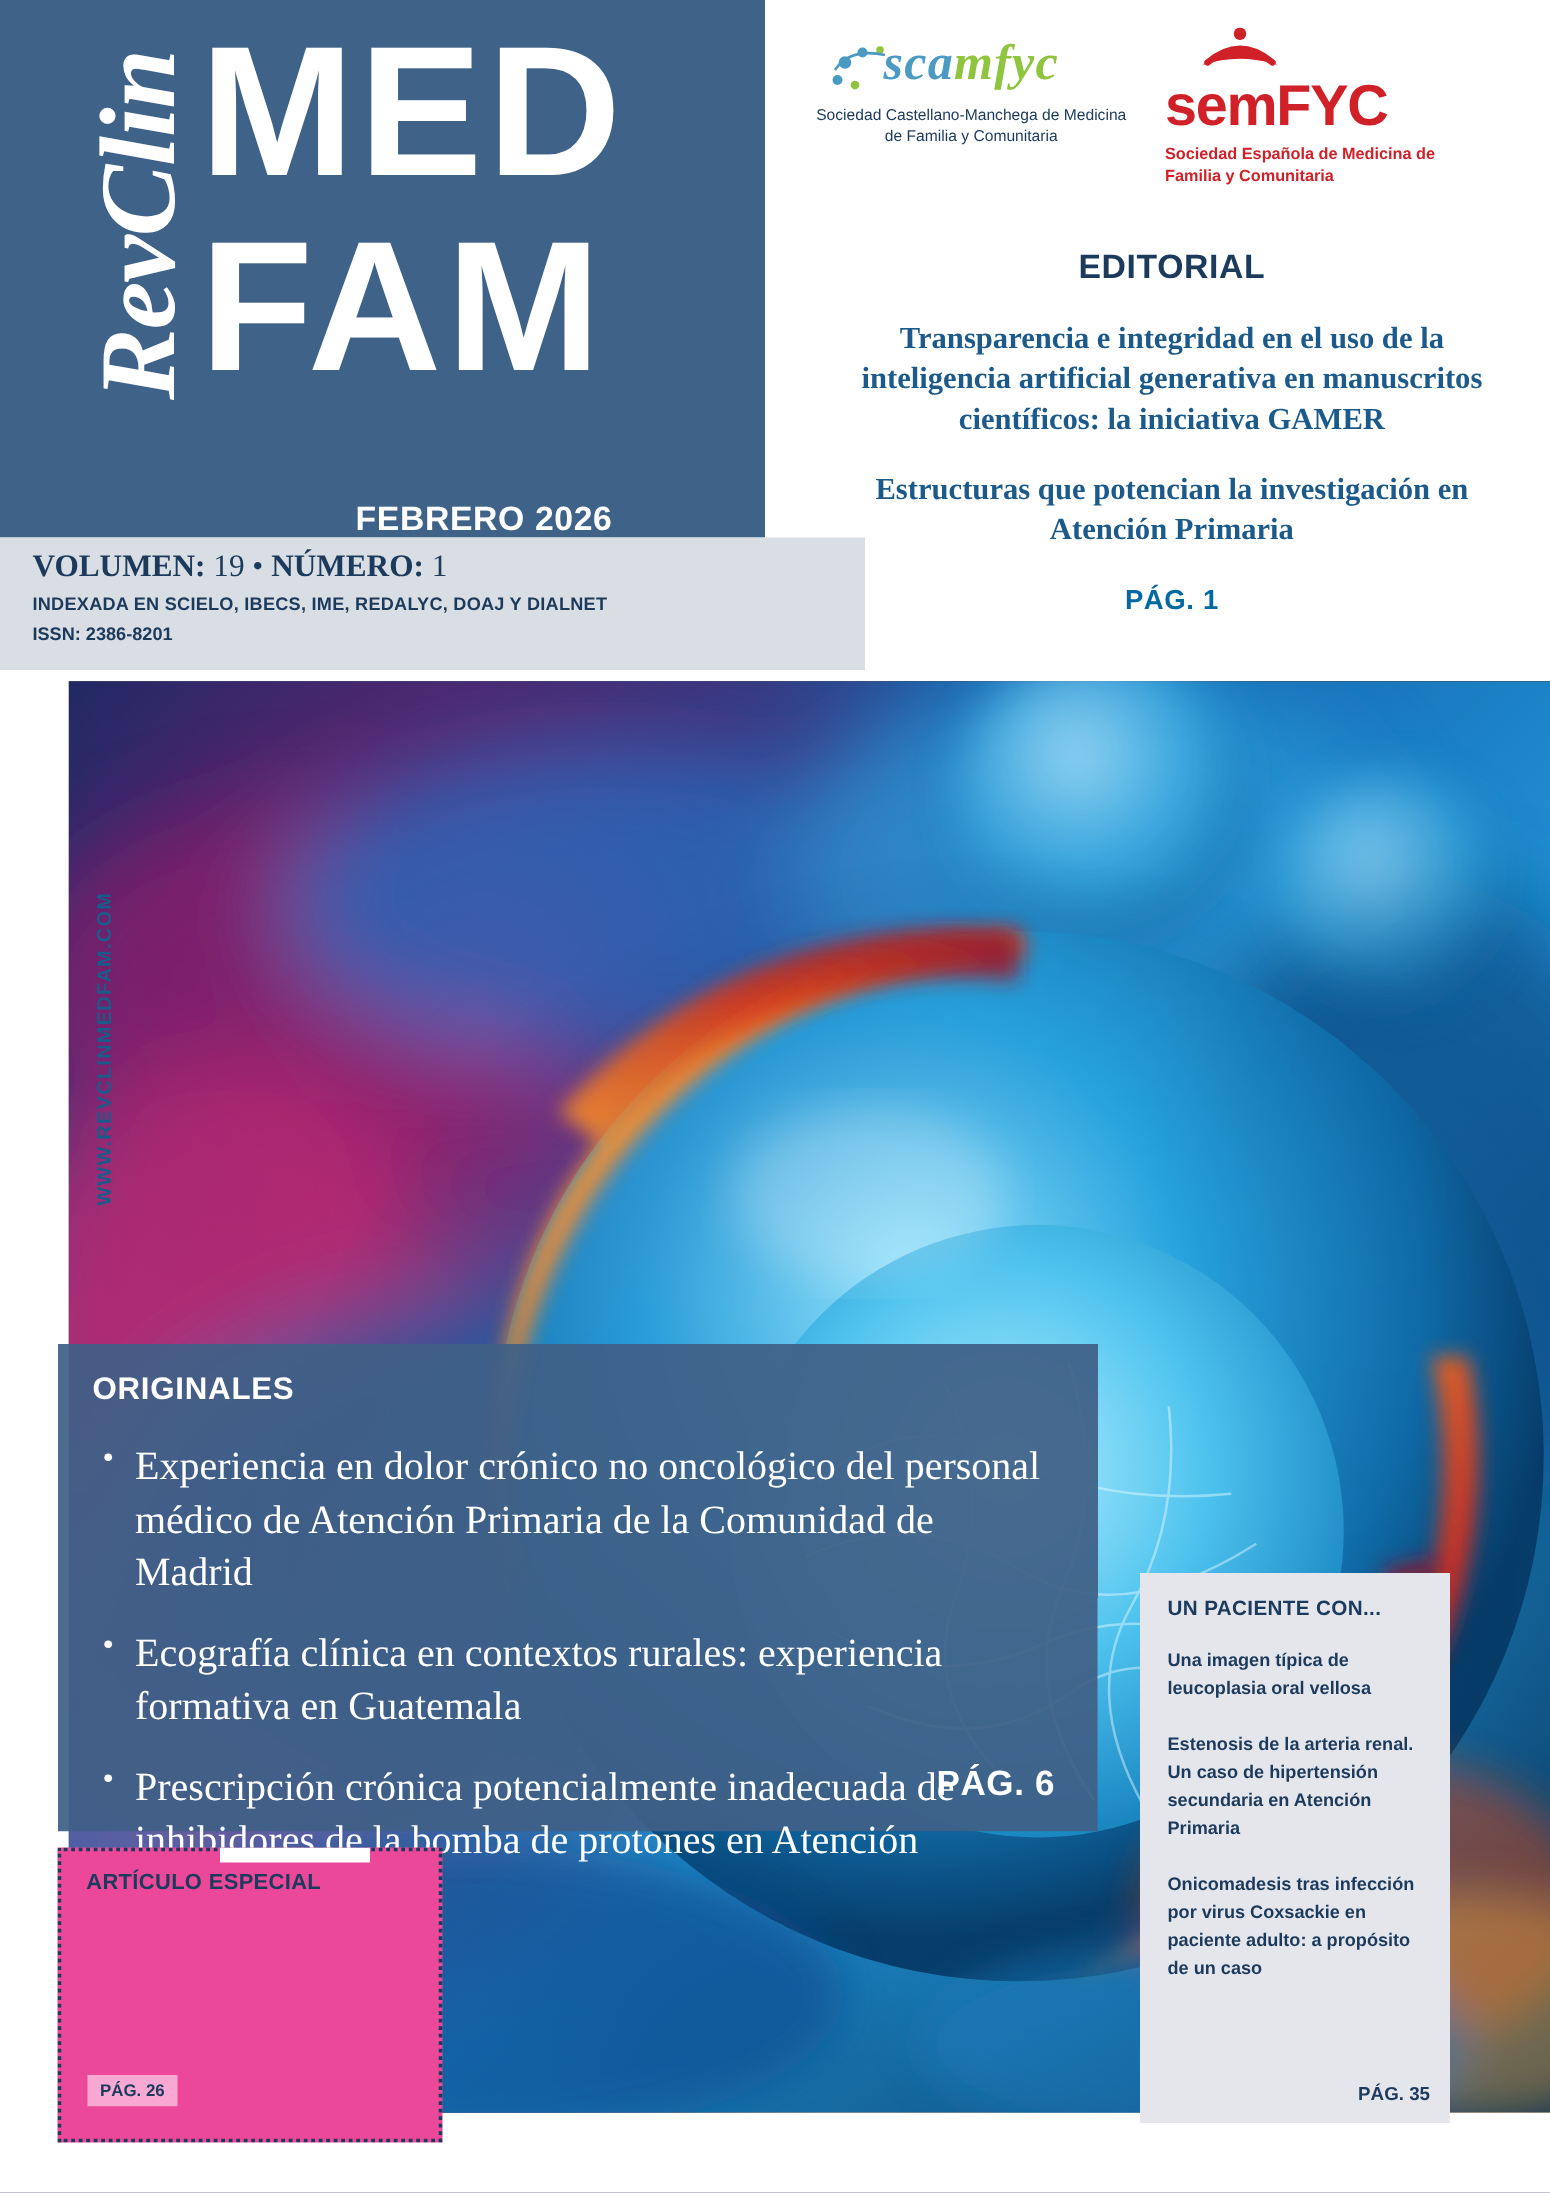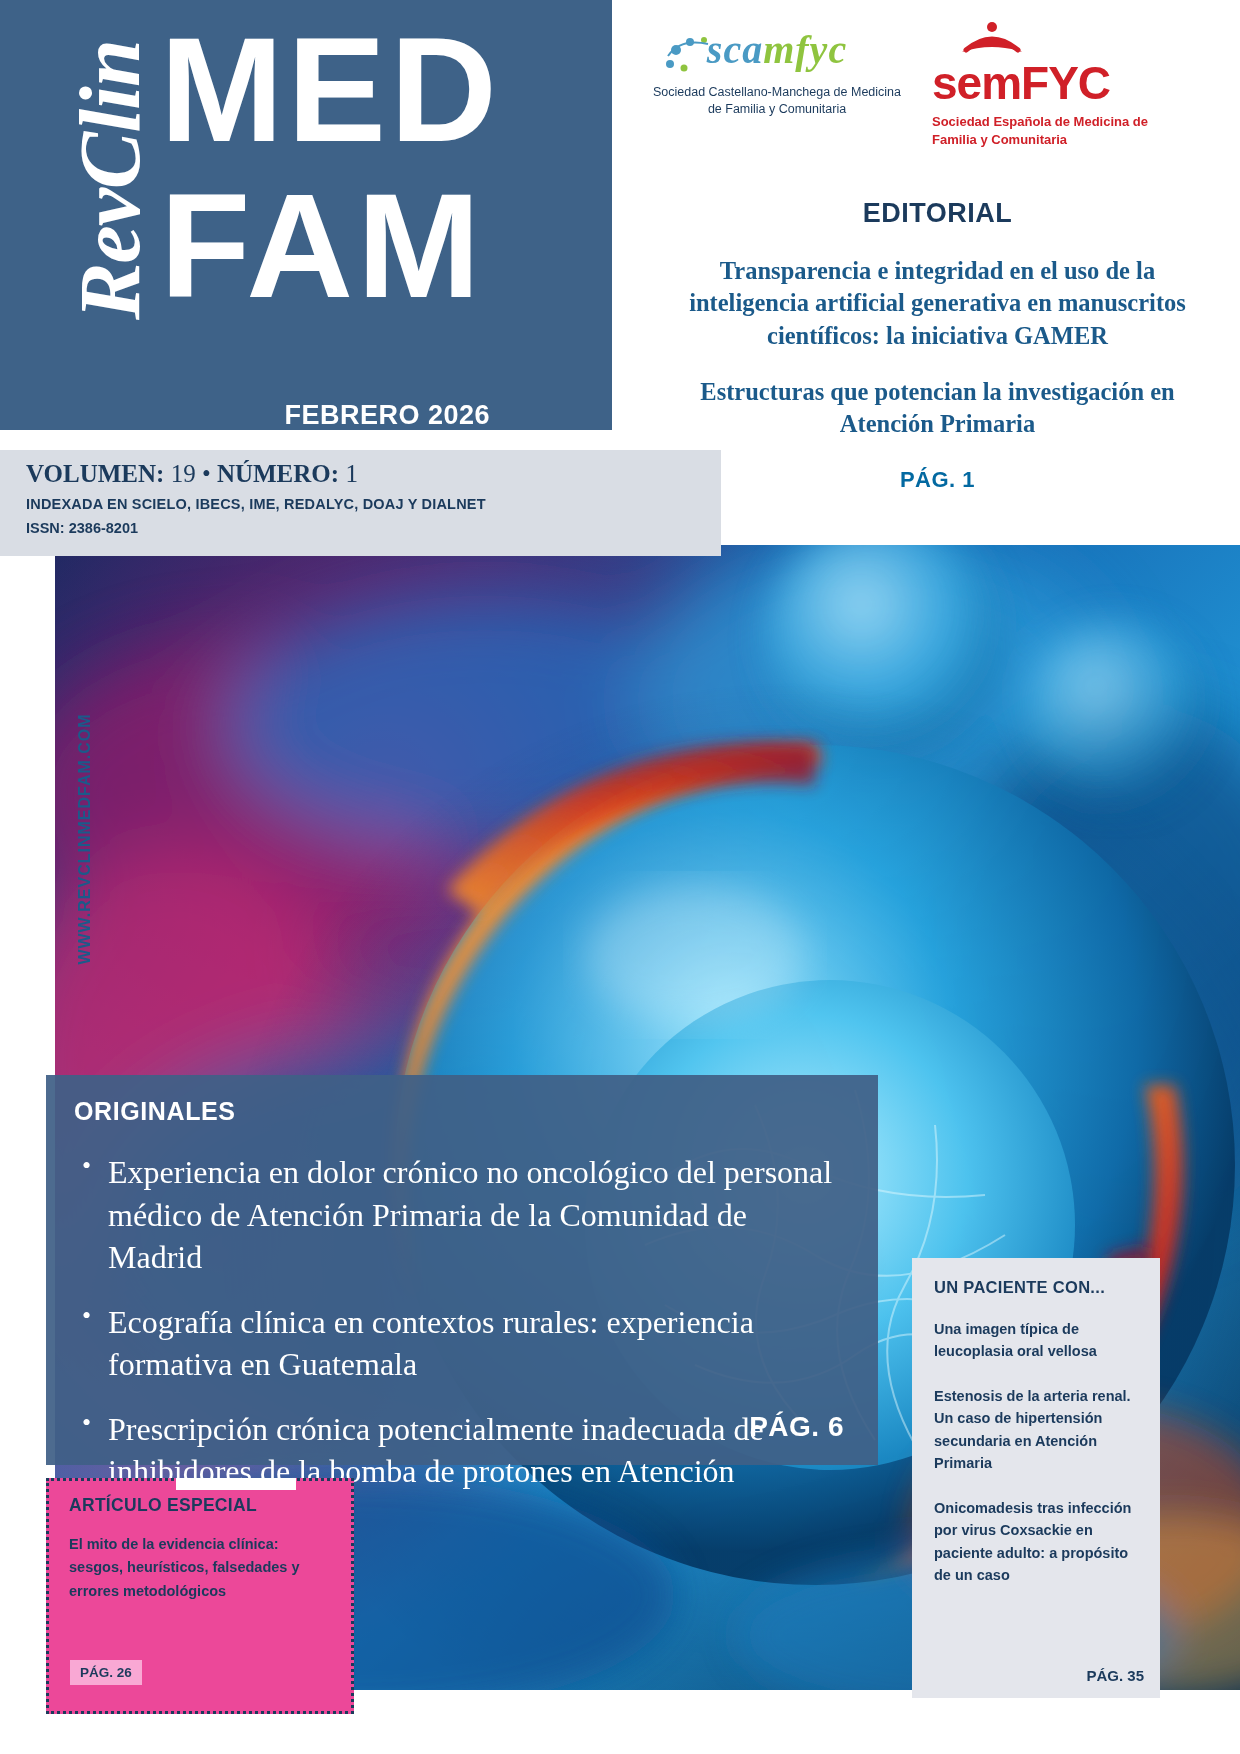--- a/index.html
+++ b/index.html
@@ -54,24 +54,23 @@
     right: 122px; top: 400px;
     font-size: 27px;
     font-weight: bold;
     color: #ffffff;
     letter-spacing: 0.5px;
   }
 
   
   .volband {
     position: absolute;
-    left: 0; top: 450px;
+    left: 0; top: 430px;
     width: 692px; height: 106px;
     background: #d9dde4;
-    padding-left: 29px;
   }
   .volband .vline1 {
     position: absolute;
     left: 26px; top: 10px;
     font-family: "Liberation Serif", serif;
     font-size: 25px;
     color: #1b3a5c;
   }
   .volband .vline1 b { font-weight: bold; }
   .volband .vline2 {
@@ -517,16 +516,15 @@
   <div class="items">
     <div class="item">Una imagen típica de leucoplasia oral vellosa</div>
     <div class="item">Estenosis de la arteria renal. Un caso de hipertensión secundaria en Atención Primaria</div>
     <div class="item">Onicomadesis tras infección por virus Coxsackie en paciente adulto: a propósito de un caso</div>
   </div>
   <div class="pag">PÁG. 35</div>
 </div>
 
 <div class="especial">
   <h3>ARTÍCULO ESPECIAL</h3>
-  <div class="body">El mito de la evidencia clínica: sesgos, heurísticos, falsedades y errores metodológicos</div>
 </div>
 <div class="especial-cover"></div>
 <div class="especial-pag">PÁG. 26</div>
 
 </body></html>

